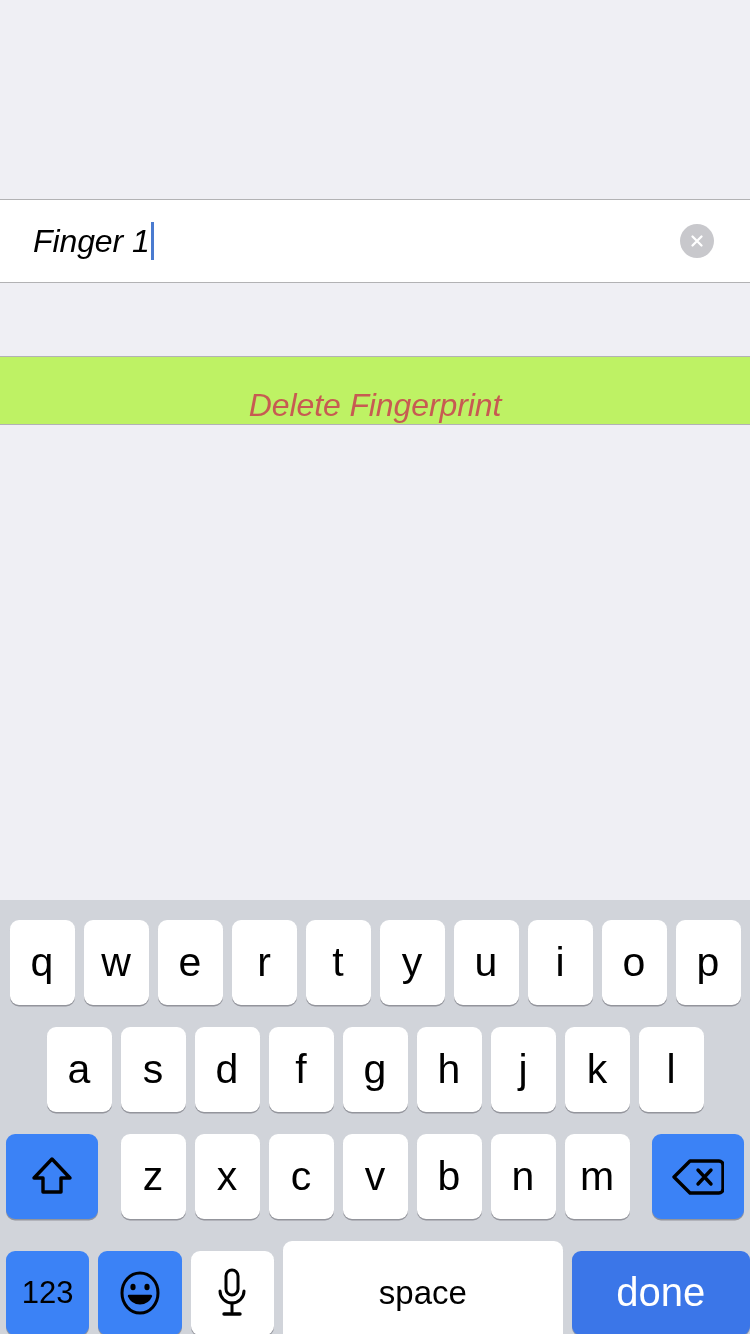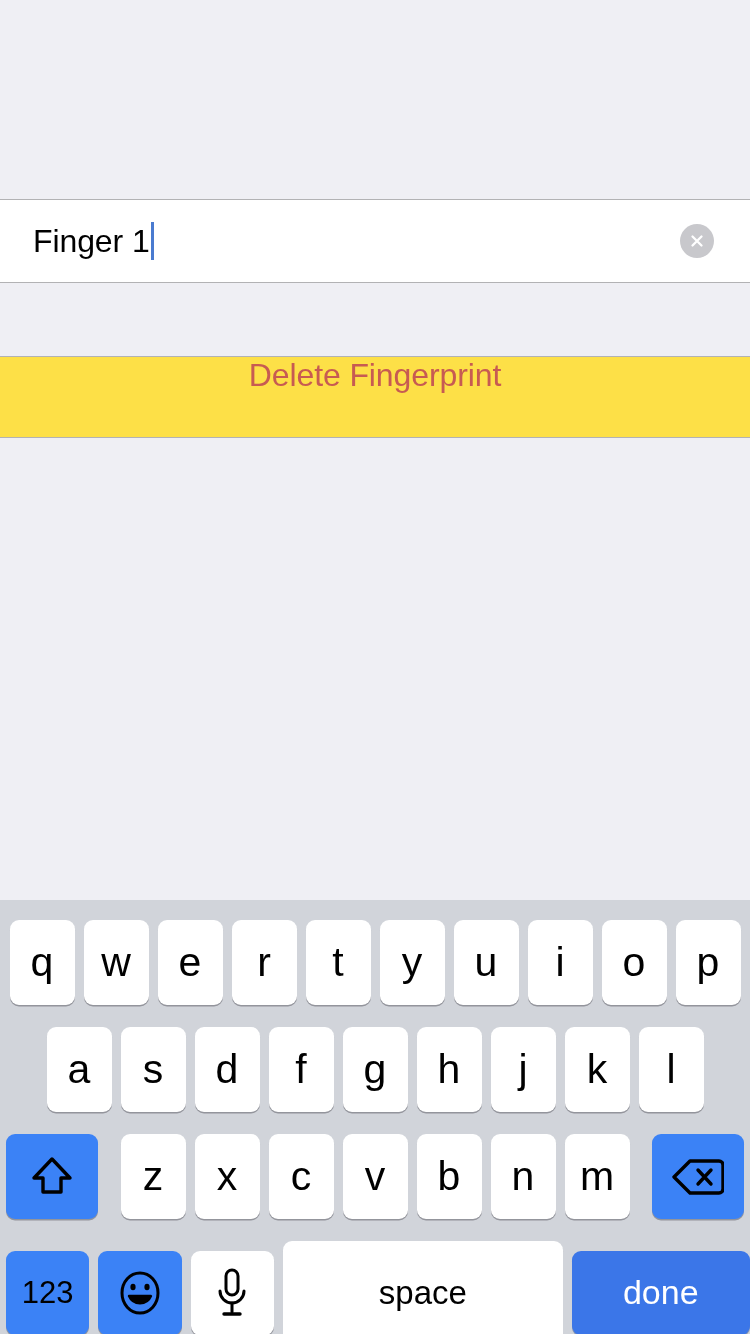--- a/index.html
+++ b/index.html
@@ -143,20 +143,21 @@
     letter-spacing: -0.2px;
   }
 
   
   .content {
     position: absolute;
     top: 127px; left: 0;
     width: 750px;
     bottom: 0;
     background: #EFEFF4;
+    font-style: italic;
   }
   .group-gap {
     height: 73px;
     background: #EFEFF4;
     border-bottom: 1px solid #B2B2B4;
     box-sizing: border-box;
   }
   .field-row {
     position: relative;
     height: 83px;
@@ -199,26 +200,26 @@
   }
   .clear-x { display: block; width: 20px; height: 20px; }
 
   .gap2 {
     height: 74px;
     background: #EFEFF4;
     border-bottom: 1px solid #B2B2B4;
     box-sizing: border-box;
   }
   .delete-row {
-    height: 81px;
-    background: #fde047;
+    height: 68px;
+    background: #bef264;
     border-bottom: 1px solid #B2B2B4;
     box-sizing: border-box;
     display: flex;
-    align-items: flex-start;
+    align-items: flex-end;
     justify-content: center;
     cursor: pointer;
   }
   .delete-label {
     font-size: 32px;
     color: #C75B52;
     letter-spacing: -0.1px;
   }
   .filler {
     background: #EFEFF4;
@@ -303,21 +304,21 @@
     width: 285px;
     height: 103px;
     font-size: 33px;
     margin-right: 9px;
   }
   .key-done {
     width: 182px;
     height: 84px;
     background: #3B76E8;
     color: #FFFFFF;
-    font-size: 34px;
+    font-size: 40px;
     margin-right: 0;
     box-shadow: 0 1.5px 0 rgba(100,120,160,0.7);
   }
   .shift-svg { width: 46px; height: 46px; display:block; }
   .bksp-svg { width: 52px; height: 42px; display:block; }
   .emoji-svg { width: 48px; height: 48px; display:block; }
   .mic-svg { width: 34px; height: 52px; display:block; }
 </style>
 </head>
 <body>

